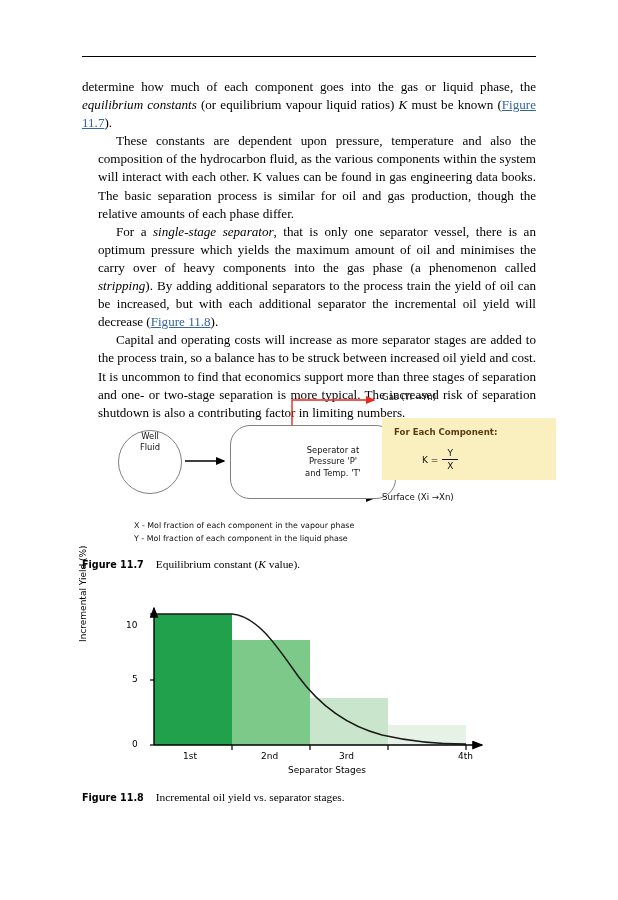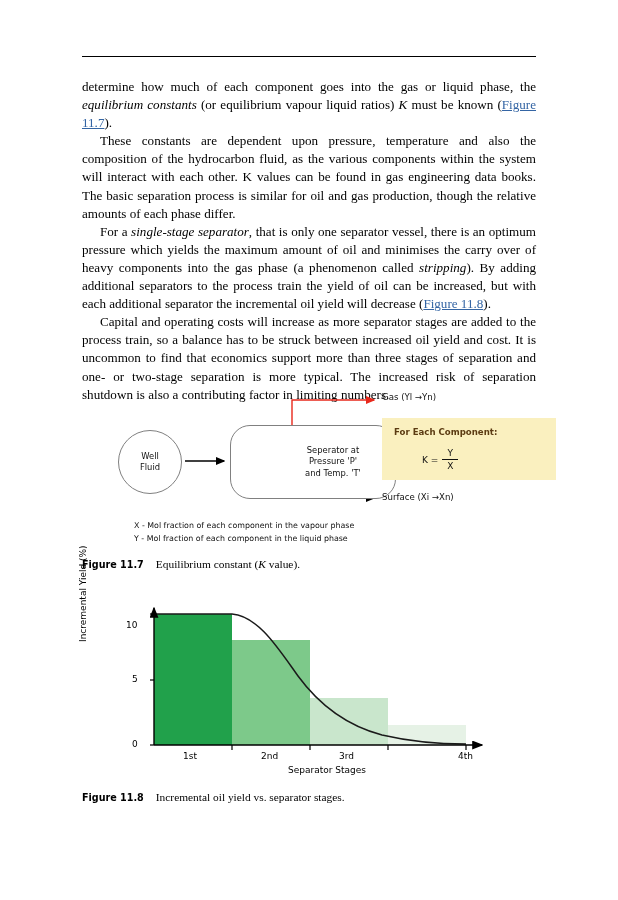--- a/index.html
+++ b/index.html
@@ -51,38 +51,38 @@
     width: 454px;
     font-size: 13.1px;
     line-height: 18.1px;
     text-align: justify;
   }
   .body-text p {
     margin: 0;
   }
   .body-text p.indent {
     text-indent: 18px;
+    margin-left: 16px;
   }
   .it { font-style: italic; }
   .ref { color: #3465a4; }
   
   .fig1 {
     position: absolute;
     left: 82px;
     top: 392px;
     width: 454px;
     height: 160px;
   }
   .ellipse {
     position: absolute;
     border: 1.1px solid #808080;
     border-radius: 50%;
     background: #fff;
     display: flex;
-    align-items: center;
     justify-content: center;
     text-align: center;
     font-family: "DejaVu Sans", sans-serif;
     font-size: 8.4px;
     line-height: 11px;
     color: #111;
   }
   .well-fluid {
     left: 36px;
     top: 38px;

